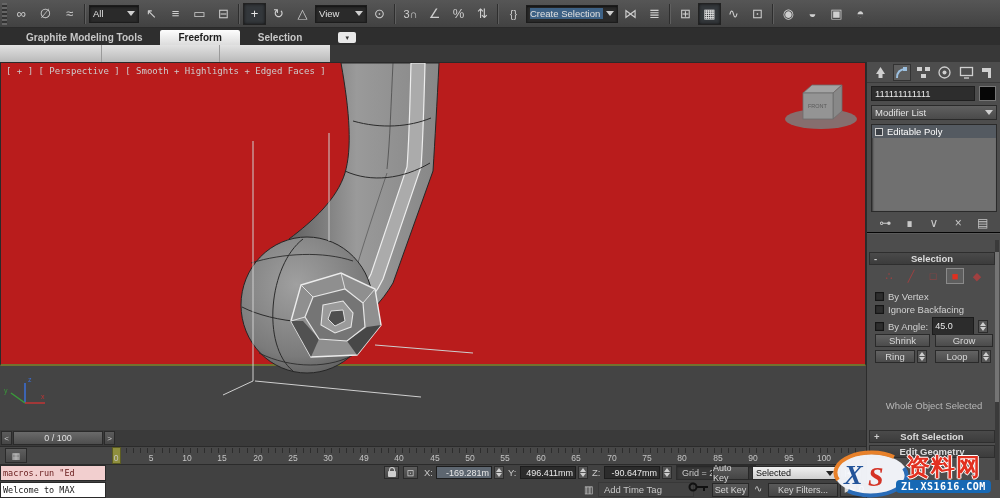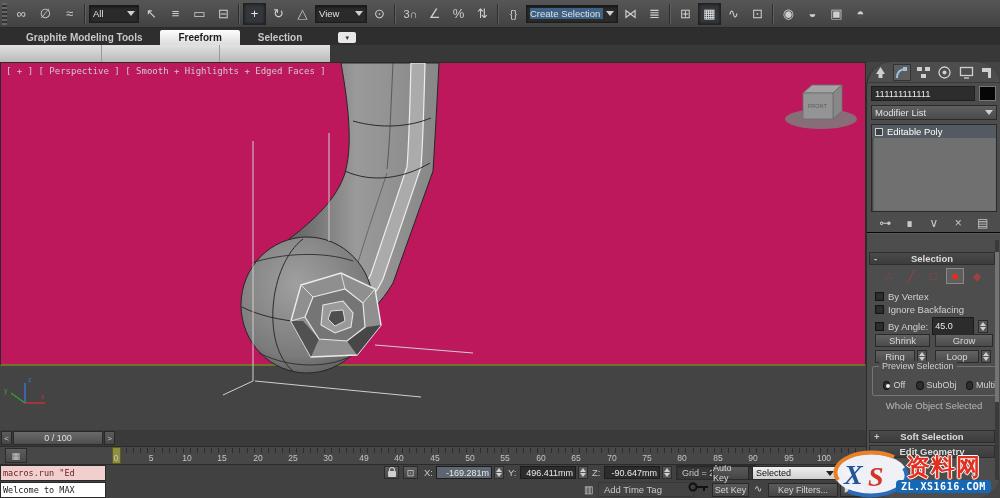--- a/index.html
+++ b/index.html
@@ -30,29 +30,29 @@
   .rtab { padding:2px 18px; font-size:10px; color:#c8c8c8; font-weight:bold; }
   .rtab.active { background:linear-gradient(#fdfdfd,#dcdcdc); color:#1c1c1c; border-radius:2px 2px 0 0;text-align:center; }
   .rchip { width:18px; height:11px; background:#e8e8e8; border-radius:2px; margin:0 0 2px 18px;
     display:flex; align-items:center; justify-content:center; font-size:7px; color:#333; }
   #ribbon-row2 { position:absolute; left:0; top:45px; width:1000px; height:17px; background:#383838; }
   #ribbon-row2-light { position:absolute; left:0; top:0; width:330px; height:17px;
     background:linear-gradient(#e2e2e2,#b9b9b9); display:flex; }
   .stab { padding:18px 20px; font-size:10.5px; color:#2e2e2e; border-right:1px solid #9a9a9a;margin-left:16px; }
 
   
-  #viewport { position:absolute; left:0; top:62px; width:866px; height:304px; background:#be185d;
+  #viewport { position:absolute; left:0; top:62px; width:866px; height:304px; background:#b91c1c;
     border:1px solid #2a2a2a; border-bottom:2px solid #72722f;text-decoration:underline; }
   #vp-label { position:absolute; left:5px; top:3px; font-family:"DejaVu Sans Mono",monospace;
     font-size:9px; color:#cdcdcd; letter-spacing:0; }
   #vp-svg { position:absolute; left:0; top:0; }
 
   
   #cmdpanel { position:absolute; left:866px; top:62px; width:134px; height:436px; background:#4d4d4d;
-    border-left:1px solid #2c2c2c; font-size:9.5px; color:#d2d2d2;border-radius:25px; }
+    border-left:1px solid #2c2c2c; font-size:9.5px; color:#d2d2d2; }
   #cp-tabs { position:absolute; left:0; top:0; width:134px; height:21px; display:flex; align-items:center;
     gap:3px; padding:0 4px; border-bottom:1px solid #3a3a3a; }
   .cptab { width:19px; height:17px; display:flex; align-items:center; justify-content:center; border:1px solid transparent; }
   .cptab.active { background:#5d5d5d; border:1px solid #333; }
   #cp-name { position:absolute; left:4px; top:24px; width:104px; height:15px; background:#2d2d2d;
     border:1px solid #1f1f1f; color:#e8e8e8; font-size:9.5px; font-family:"Liberation Sans",sans-serif; padding:0 3px; }
   #cp-swatch { position:absolute; left:112px; top:24px; width:17px; height:15px; background:#060606; border:1px solid #777; }
   #cp-modlist { position:absolute; left:4px; top:43px; width:126px; height:15px; background:linear-gradient(#606060,#4a4a4a);
     border:1px solid #2a2a2a; display:flex; align-items:center; padding:0 3px; font-size:9.5px; color:#e2e2e2; }
   #cp-modlist .darr { margin-left:auto; }
@@ -380,31 +380,20 @@
     <span class="spin" style="position:absolute;left:50px;top:288px">
         <i class="up"></i>
         <i class="dn"></i>
       </span>
     <div class="pbtn" style="position:absolute;left:68px;top:288px;width:44px">Loop</div>
     <span class="spin" style="position:absolute;left:114px;top:288px">
         <i class="up"></i>
         <i class="dn"></i>
       </span>
 
-    <div class="groupbox">
-      <span class="grouplabel">Preview Selection</span>
-      <div class="radrow">
-        <span class="radio sel"></span>
-        <span>Off</span>
-        <span class="radio" style="margin-left:8px"></span>
-        <span>SubObj</span>
-        <span class="radio" style="margin-left:6px"></span>
-        <span>Multi</span>
-      </div>
-    </div>
 
     <div id="whole-obj">Whole Object Selected</div>
 
     <div class="rollhead" style="top:368px">
       <span class="pm">+</span>
       <span>Soft Selection</span>
     </div>
     <div class="rollhead" style="top:383px">
       <span class="pm">-</span>
       <span>Edit Geometry</span>

